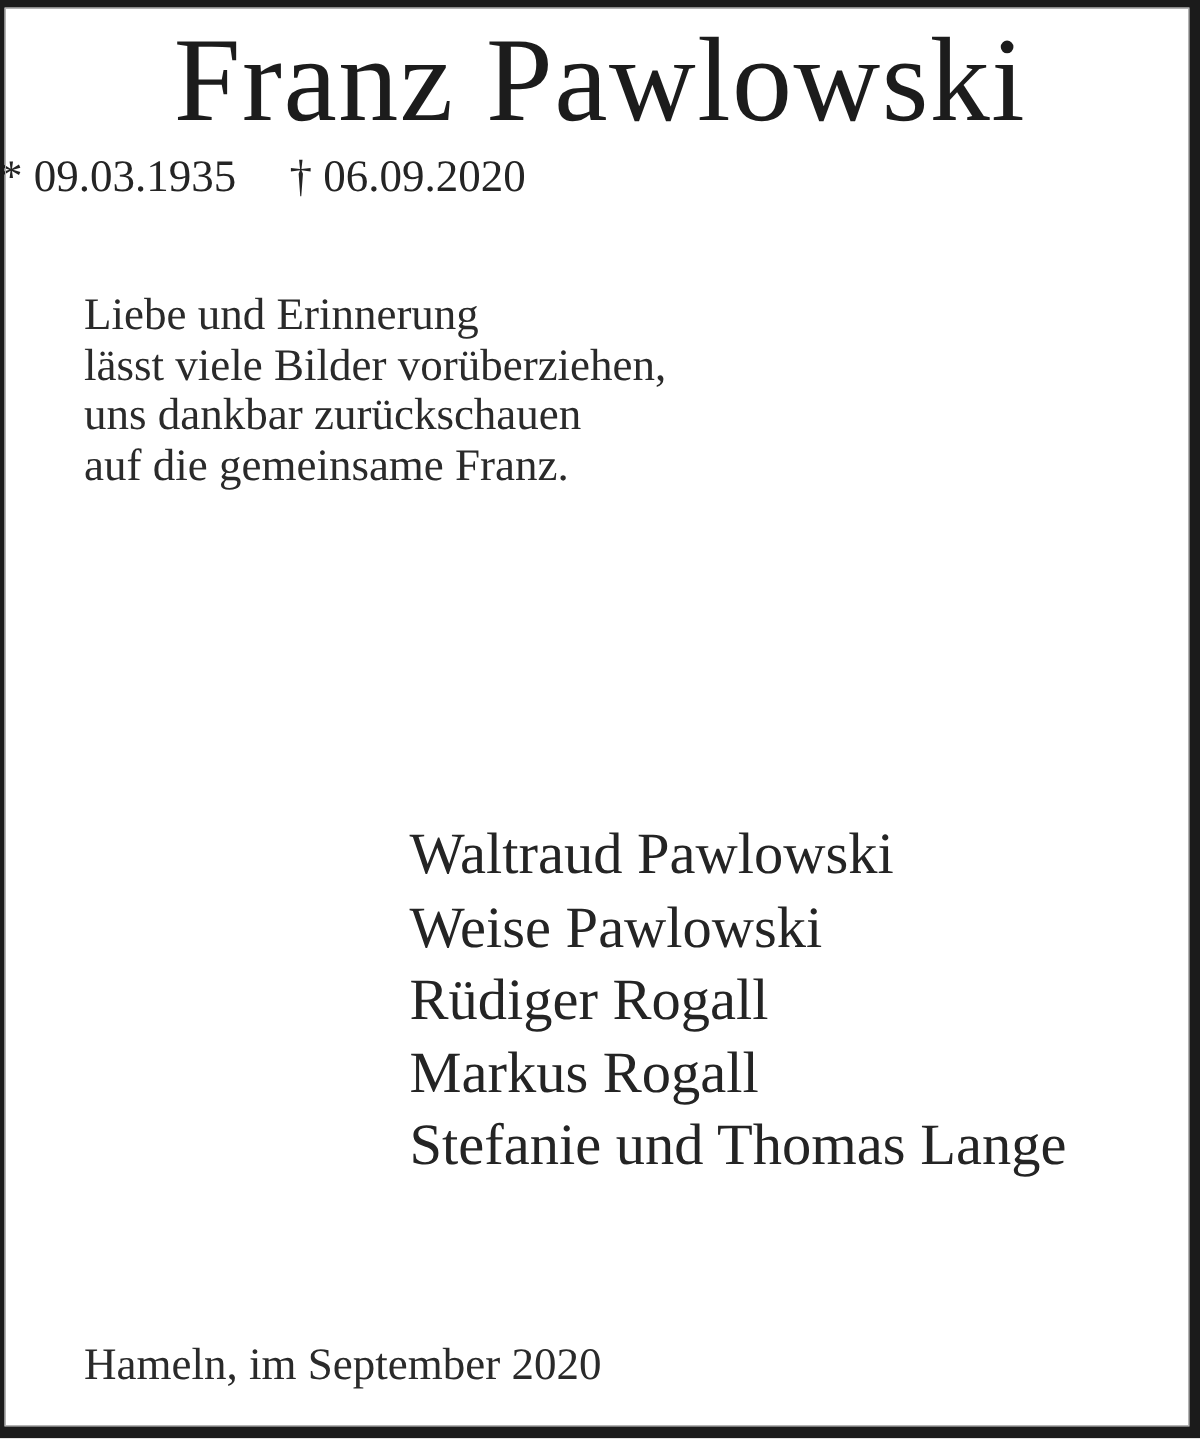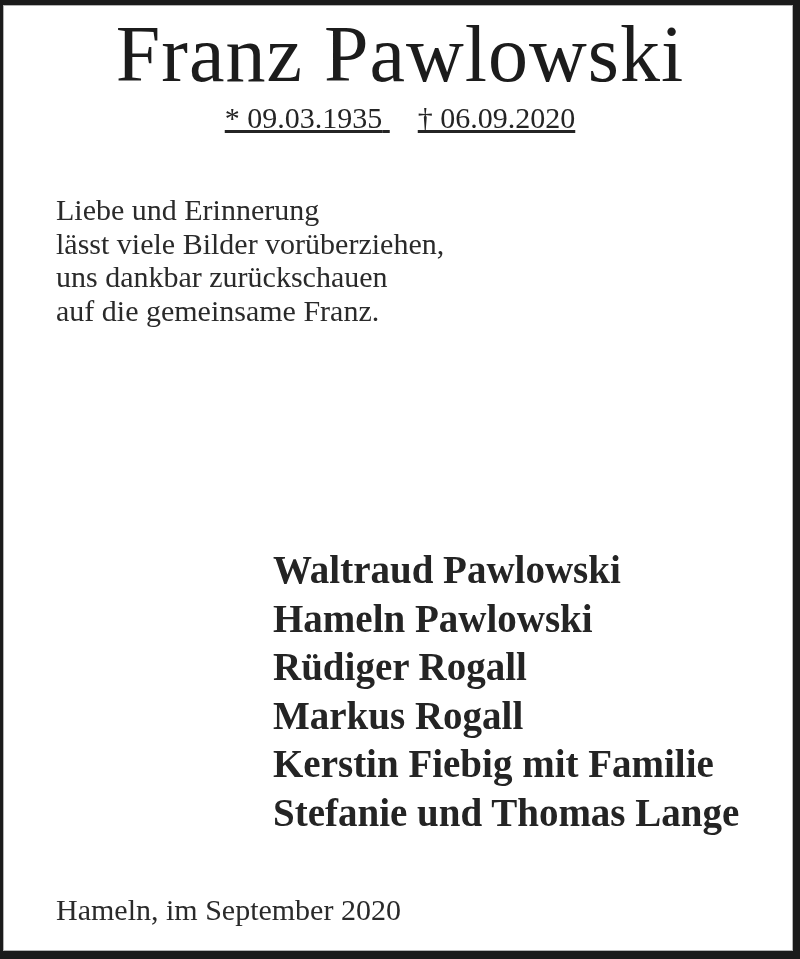--- a/index.html
+++ b/index.html
@@ -37,26 +37,24 @@
     line-height: 1.0;
     letter-spacing: 1px;
     color: #1c1c1c;
     white-space: nowrap;
   }
   .life-dates {
     position: absolute;
     top: 101px;
     left: 0;
     right: 0;
-    text-align: center;
     font-size: 30px;
     line-height: 1.15;
     color: #242424;
     white-space: nowrap;
-    text-decoration: underline;
   }
   .life-dates .death {
     margin-left: 28px;
   }
   .para {
     position: absolute;
     left: 56px;
     font-size: 30px;
     line-height: 33.5px;
     color: #2a2a2a;
@@ -65,21 +63,20 @@
   .verse  { top: 193px; }
   .thanks { top: 381px; }
   .mourners {
     position: absolute;
     left: 273px;
     top: 546px;
     font-size: 39px;
     line-height: 48.5px;
     color: #242424;
     white-space: nowrap;
-    font-weight: bold;
   }
   .place-date {
     position: absolute;
     left: 56px;
     top: 893px;
     font-size: 30px;
     line-height: 1.1;
     color: #2a2a2a;
     white-space: nowrap;
   }
@@ -101,22 +98,21 @@
   <div class="para verse">
     <div>Liebe und Erinnerung</div>
     <div>lässt viele Bilder vorüberziehen,</div>
     <div>uns dankbar zurückschauen</div>
     <div>auf die gemeinsame Franz.</div>
   </div>
 
 
   <div class="mourners">
     <div>Waltraud Pawlowski</div>
-    <div>Hameln Pawlowski</div>
+    <div>Weise Pawlowski</div>
     <div>Rüdiger Rogall</div>
     <div>Markus Rogall</div>
-    <div>Kerstin Fiebig mit Familie</div>
     <div>Stefanie und Thomas Lange</div>
   </div>
 
   <div class="place-date">Hameln, im September 2020</div>
 
 </div>
 
 </body></html>

